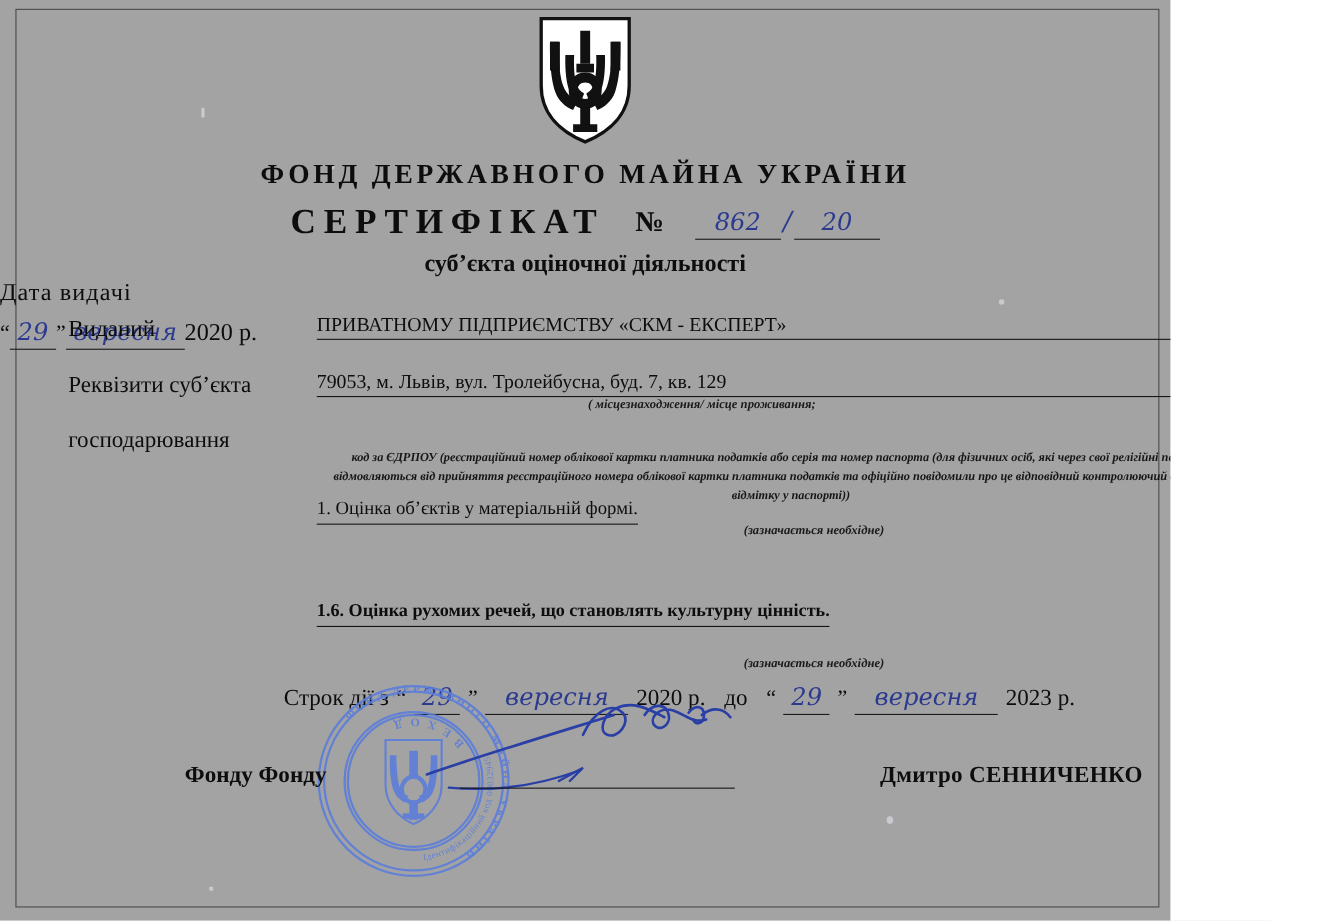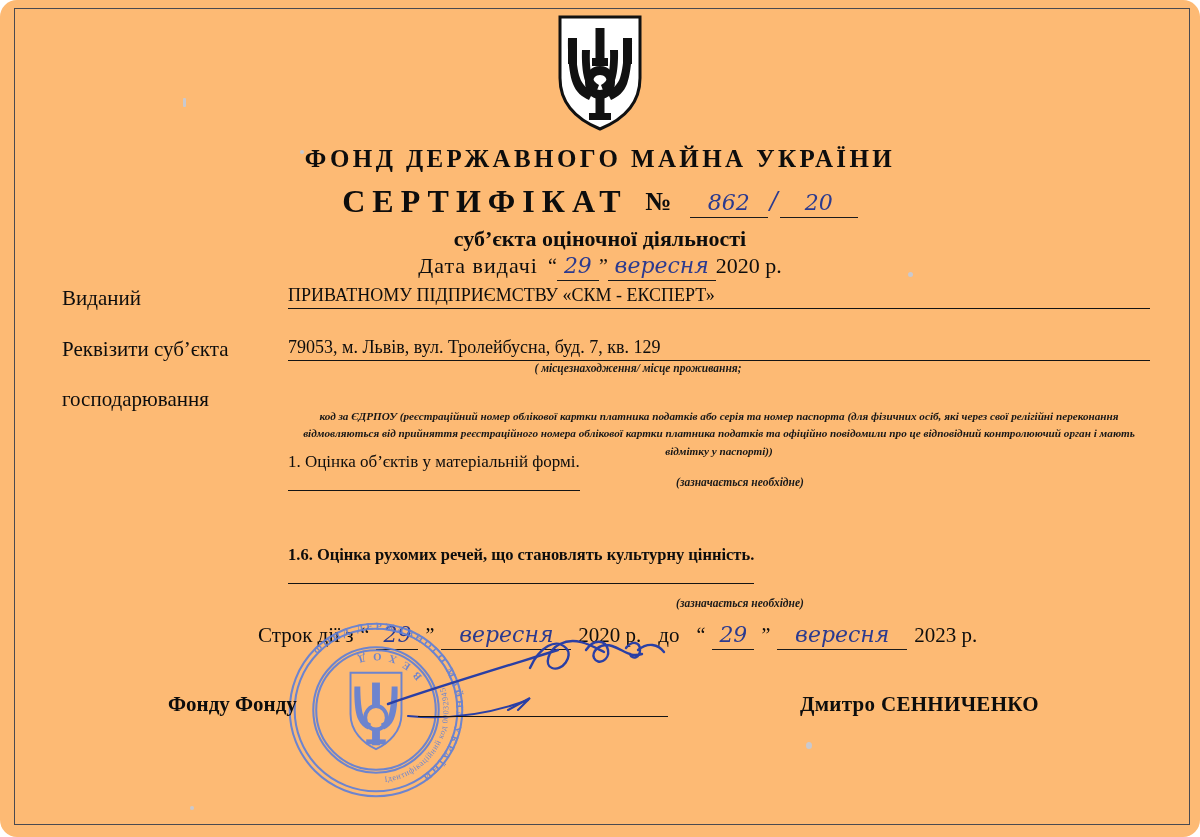--- a/index.html
+++ b/index.html
@@ -2,28 +2,27 @@
 <html lang="uk"><head>
 <meta charset="utf-8">
 <style>
   html, body {
     margin: 0;
     padding: 0;
     background: #ffffff;
   }
   .page {
     position: relative;
-    width: 1200px;
+    width: 1064px;
     height: 837px;
-    background: #fdba74;
+    background: #a3a3a3;
     overflow: hidden;
     font-family: "Liberation Serif", "DejaVu Serif", serif;
     color: #0d0d0d;
     box-sizing: border-box;
-    border-radius: 17px;
   }
   
   .scan-frame {
     position: absolute;
     left: 14px;
     top: 8px;
     right: 10px;
     bottom: 12px;
     border: 1.5px solid #4a4a50;
     pointer-events: none;
@@ -50,21 +49,21 @@
     letter-spacing: 3.4px;
     white-space: nowrap;
   }
   .cert-row {
     position: absolute;
     left: 0; right: 0;
     top: 183px;
     display: flex;
     justify-content: center;
     align-items: flex-end;
-    gap: 18px;
+    gap: 28px;
   }
   .cert-word {
     font-weight: bold;
     font-size: 32px;
     letter-spacing: 7px;
   }
   .num-sign {
     font-weight: bold;
     font-size: 26px;
     padding-bottom: 3px;
@@ -101,20 +100,21 @@
   }
   .issue-date {
     position: absolute;
     left: 0; right: 0;
     top: 253px;
     display: flex;
     justify-content: center;
     align-items: baseline;
     font-size: 22px;
     gap: 10px;
+    flex-direction: column;
   }
   .issue-label { letter-spacing: 1px; }
   .date-fill {
     display: inline-flex;
     align-items: baseline;
   }
   .q { font-size: 20px; }
   .day-box {
     border-bottom: 1.5px solid #1b1b1b;
     padding: 0 7px 2px 7px;
@@ -158,21 +158,21 @@
     font-weight: bold;
     font-size: 11.2px;
     line-height: 1.55;
     text-align: center;
     color: #161616;
   }
   .spec-line {
     position: absolute;
     font-size: 17px;
     border-bottom: 1.4px solid #141414;
-    padding-bottom: 18px;
+    padding-bottom: 4px;
     display: inline-block;
     white-space: nowrap;
   }
   .spec-line.bold { font-weight: bold; font-size: 16.5px; }
 
   
   .validity {
     position: absolute;
     left: 258px;
     top: 622px;

